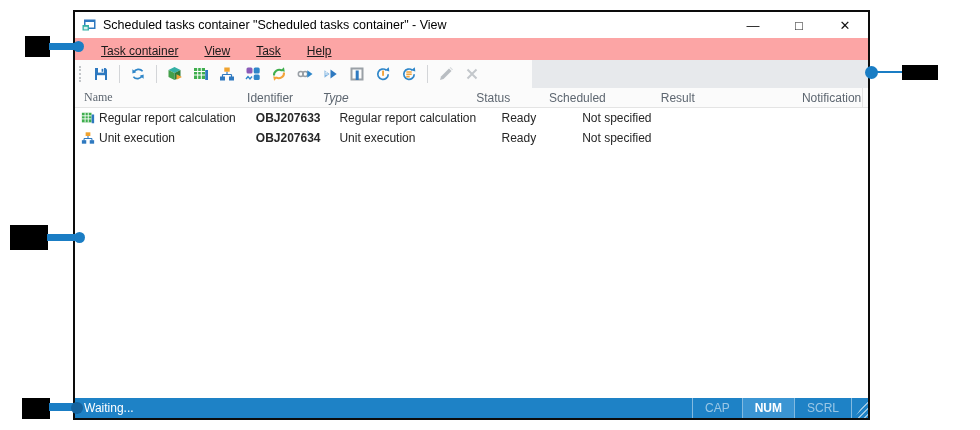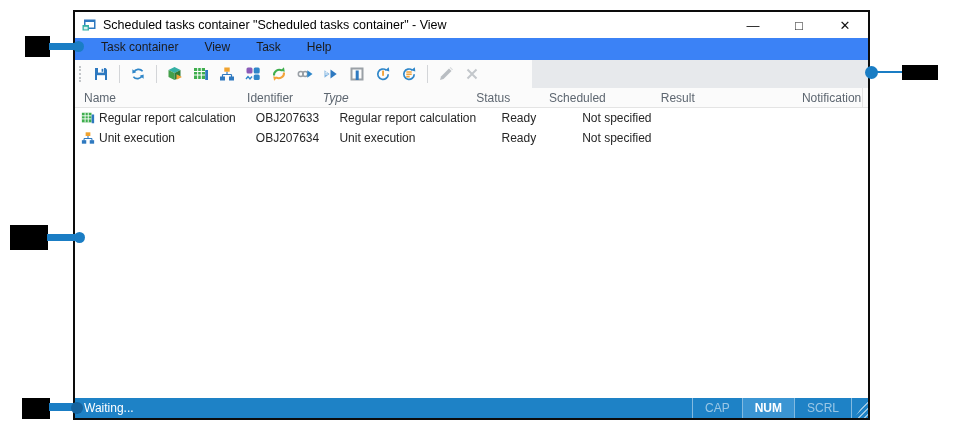--- a/index.html
+++ b/index.html
@@ -13,50 +13,50 @@
   }
 
   
   .titlebar { height:26px; background:#ffffff; display:flex; align-items:center; padding-left:6px; flex:0 0 auto; }
   .title-icon { width:16px; height:16px; margin-right:6px; flex:0 0 auto; }
   .title-text { font-size:12.5px; color:#000; white-space:nowrap; }
   .win-controls { margin-left:auto; display:flex; height:100%; }
   .win-btn { width:46px; display:flex; align-items:center; justify-content:center; font-size:13px; color:#111; cursor:default; }
 
   
-  .menubar { height:22px; background:#3b82f6; display:flex; align-items:flex-start; padding-left:17px; flex:0 0 auto; font-size:12px; color:#1b1b1b; }
+  .menubar { height:22px; background:#fca5a5; display:flex; align-items:flex-end; padding-left:17px; flex:0 0 auto; font-size:12px; color:#1b1b1b;text-decoration:underline; }
   .menu-item { padding:2px 9px; margin-right:8px; white-space:nowrap; }
 
   
   .toolbar-row { height:28px; background:#e7e9ec; display:flex; flex:0 0 auto; }
   .toolbar-strip { width:457px; height:28px; background:#fbfbfb; display:flex; align-items:center; padding:0 4px 0 2px; }
   .tb-grip { width:5px; height:16px; border-left:2px dotted #c3c6c9; margin:0 4px 0 2px; }
   .tb-sep { width:1px; height:18px; background:#d3d5d8; margin:0 5px; }
   .tb-btn { width:26px; height:24px; display:flex; align-items:center; justify-content:center; }
   .tb-btn svg { width:16px; height:16px; }
 
   
   .list-header { height:20px; display:flex; background:#fbfbfb; border-bottom:1px solid #e4e4e4; flex:0 0 auto; font-size:12px; color:#5d6670; }
   .hcell { display:flex; align-items:center; padding-left:5px; white-space:nowrap; overflow:hidden; }
-  .hcell.name { width:172px; padding-left:9px; }
+  .hcell.name { width:172px; padding-left:9px;font-family:Liberation Serif, serif; }
   .hcell.identifier { width:78px; }
   .hcell.type { width:158px;font-style:italic; }
   .hcell.status { width:75px; }
   .hcell.schedule { width:115px; }
   .hcell.result { width:100px; }
   .hcell.notification { width:67px;margin-left:44px; }
   .hcell.last { flex:1; border-left:1px solid #e4e4e4; }
 
   
   .list-body { flex:1; background:#ffffff; overflow:hidden; }
   .list-row { height:20px; display:flex; font-size:12px; color:#262626; align-items:center;gap:7px; }
   .cell { padding-left:5px; white-space:nowrap; overflow:hidden; }
   .cell.name { width:172px; padding-left:6px; display:flex; align-items:center; gap:4px; }
   .cell.name svg { width:14px; height:14px; flex:0 0 auto; }
-  .cell.identifier { width:78px; }
+  .cell.identifier { width:78px;font-weight:bold; }
   .cell.type { width:158px; }
   .cell.status { width:75px; }
   .cell.schedule { width:115px; }
   .cell.result { width:100px; }
   .cell.notification { width:67px; }
 
   
   .statusbar { height:20px; background:#1e82c6; display:flex; align-items:center; color:#ffffff; font-size:12px; flex:0 0 auto;justify-content:flex-end; }
   .status-text { padding-left:9px; white-space:nowrap; }
   .status-right { margin-left:auto; display:flex; align-items:center; height:100%; }

